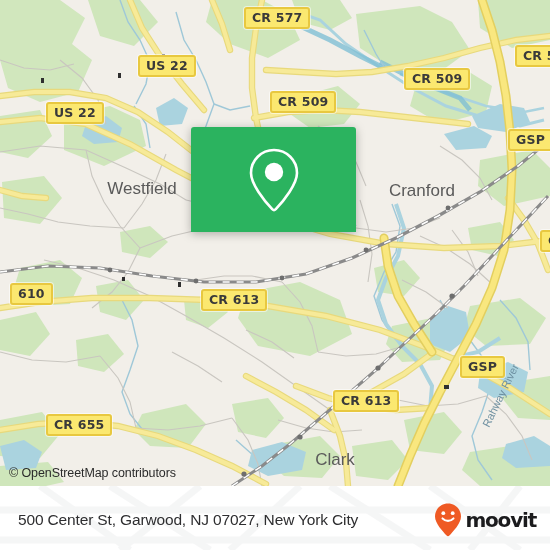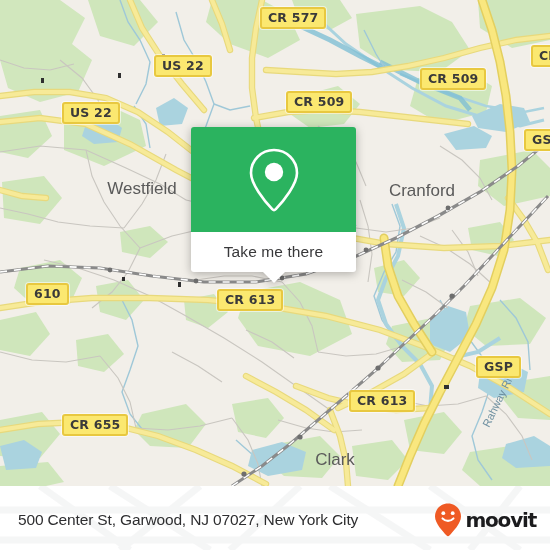--- a/index.html
+++ b/index.html
@@ -310,21 +310,21 @@
       <text x="142" y="194">Westfield</text>
       <text x="422" y="196">Cranford</text>
       <text x="335" y="465">Clark</text>
     </g>
 
     <g font-family="Liberation Sans, sans-serif" fill="#6d8fa0" font-size="11">
       <text transform="translate(489,428) rotate(-64)">Rahway River</text>
     </g>
   </svg>
 
-  <div id="shield-layer" style="position:absolute;left:16px;top:0;width:466px;height:486px;">
+  <div id="shield-layer" style="position:absolute;left:0;top:0;width:466px;height:486px;">
       <div style="position: absolute; left: 244px; top: 7px; background: rgb(251, 232, 112); border: 2px solid rgb(232, 200, 64); border-radius: 3px; padding: 1px 6px 2px; font-family: &quot;DejaVu Sans&quot;, sans-serif; font-weight: 700; font-size: 12.5px; color: rgb(58, 58, 58); letter-spacing: 0.2px; line-height: 15px; white-space: nowrap; box-shadow: rgba(255, 255, 255, 0.55) 0px 0px 0px 1px;"><span>CR 577</span></div>
       <div style="position: absolute; left: 138px; top: 55px; background: rgb(251, 232, 112); border: 2px solid rgb(232, 200, 64); border-radius: 3px; padding: 1px 6px 2px; font-family: &quot;DejaVu Sans&quot;, sans-serif; font-weight: 700; font-size: 12.5px; color: rgb(58, 58, 58); letter-spacing: 0.2px; line-height: 15px; white-space: nowrap; box-shadow: rgba(255, 255, 255, 0.55) 0px 0px 0px 1px;"><span>US 22</span></div>
       <div style="position: absolute; left: 46px; top: 102px; background: rgb(251, 232, 112); border: 2px solid rgb(232, 200, 64); border-radius: 3px; padding: 1px 6px 2px; font-family: &quot;DejaVu Sans&quot;, sans-serif; font-weight: 700; font-size: 12.5px; color: rgb(58, 58, 58); letter-spacing: 0.2px; line-height: 15px; white-space: nowrap; box-shadow: rgba(255, 255, 255, 0.55) 0px 0px 0px 1px;"><span>US 22</span></div>
       <div style="position: absolute; left: 270px; top: 91px; background: rgb(251, 232, 112); border: 2px solid rgb(232, 200, 64); border-radius: 3px; padding: 1px 6px 2px; font-family: &quot;DejaVu Sans&quot;, sans-serif; font-weight: 700; font-size: 12.5px; color: rgb(58, 58, 58); letter-spacing: 0.2px; line-height: 15px; white-space: nowrap; box-shadow: rgba(255, 255, 255, 0.55) 0px 0px 0px 1px;"><span>CR 509</span></div>
       <div style="position: absolute; left: 404px; top: 68px; background: rgb(251, 232, 112); border: 2px solid rgb(232, 200, 64); border-radius: 3px; padding: 1px 6px 2px; font-family: &quot;DejaVu Sans&quot;, sans-serif; font-weight: 700; font-size: 12.5px; color: rgb(58, 58, 58); letter-spacing: 0.2px; line-height: 15px; white-space: nowrap; box-shadow: rgba(255, 255, 255, 0.55) 0px 0px 0px 1px;"><span>CR 509</span></div>
       <div style="position: absolute; left: 515px; top: 45px; background: rgb(251, 232, 112); border: 2px solid rgb(232, 200, 64); border-radius: 3px; padding: 1px 6px 2px; font-family: &quot;DejaVu Sans&quot;, sans-serif; font-weight: 700; font-size: 12.5px; color: rgb(58, 58, 58); letter-spacing: 0.2px; line-height: 15px; white-space: nowrap; box-shadow: rgba(255, 255, 255, 0.55) 0px 0px 0px 1px;"><span>CR 509</span></div>
       <div style="position: absolute; left: 508px; top: 129px; background: rgb(251, 232, 112); border: 2px solid rgb(232, 200, 64); border-radius: 3px; padding: 1px 6px 2px; font-family: &quot;DejaVu Sans&quot;, sans-serif; font-weight: 700; font-size: 12.5px; color: rgb(58, 58, 58); letter-spacing: 0.2px; line-height: 15px; white-space: nowrap; box-shadow: rgba(255, 255, 255, 0.55) 0px 0px 0px 1px;"><span>GSP</span></div>
       <div style="position: absolute; left: 540px; top: 230px; background: rgb(251, 232, 112); border: 2px solid rgb(232, 200, 64); border-radius: 3px; padding: 1px 6px 2px; font-family: &quot;DejaVu Sans&quot;, sans-serif; font-weight: 700; font-size: 12.5px; color: rgb(58, 58, 58); letter-spacing: 0.2px; line-height: 15px; white-space: nowrap; box-shadow: rgba(255, 255, 255, 0.55) 0px 0px 0px 1px;"><span>CR 6</span></div>
       <div style="position: absolute; left: 10px; top: 283px; background: rgb(251, 232, 112); border: 2px solid rgb(232, 200, 64); border-radius: 3px; padding: 1px 6px 2px; font-family: &quot;DejaVu Sans&quot;, sans-serif; font-weight: 700; font-size: 12.5px; color: rgb(58, 58, 58); letter-spacing: 0.2px; line-height: 15px; white-space: nowrap; box-shadow: rgba(255, 255, 255, 0.55) 0px 0px 0px 1px;"><span>610</span></div>
       <div style="position: absolute; left: 201px; top: 289px; background: rgb(251, 232, 112); border: 2px solid rgb(232, 200, 64); border-radius: 3px; padding: 1px 6px 2px; font-family: &quot;DejaVu Sans&quot;, sans-serif; font-weight: 700; font-size: 12.5px; color: rgb(58, 58, 58); letter-spacing: 0.2px; line-height: 15px; white-space: nowrap; box-shadow: rgba(255, 255, 255, 0.55) 0px 0px 0px 1px;"><span>CR 613</span></div>
@@ -333,26 +333,23 @@
       <div style="position: absolute; left: 46px; top: 414px; background: rgb(251, 232, 112); border: 2px solid rgb(232, 200, 64); border-radius: 3px; padding: 1px 6px 2px; font-family: &quot;DejaVu Sans&quot;, sans-serif; font-weight: 700; font-size: 12.5px; color: rgb(58, 58, 58); letter-spacing: 0.2px; line-height: 15px; white-space: nowrap; box-shadow: rgba(255, 255, 255, 0.55) 0px 0px 0px 1px;"><span>CR 655</span></div>
     </div>
 
   <div id="callout">
     <div id="callout-green">
       <svg width="56" height="68" viewBox="0 0 56 68">
         <path d="M28 4 C15.3 4 5 14.3 5 27 C5 38 18 54.5 26.2 63.2 C27.2 64.2 28.8 64.2 29.8 63.2 C38 54.5 51 38 51 27 C51 14.3 40.7 4 28 4 Z" fill="none" stroke="#ffffff" stroke-width="2.6"></path>
         <circle cx="28" cy="26" r="9.2" fill="#ffffff"></circle>
       </svg>
     </div>
-    <div id="callout-white">
-      <span id="callout-label">Take me there</span>
-      <div id="callout-tail"></div>
-    </div>
   </div>
 
+  <div id="attribution">© OpenStreetMap contributors</div>
 </div>
 
 <div id="footer">
   <svg id="footer-watermark" viewBox="0 0 550 550">
     <g fill="none" stroke="#9aa0a6" stroke-width="7">
       <path d="M40,486 L130,550"></path>
       <path d="M110,486 L210,550"></path>
       <path d="M200,486 L120,550"></path>
       <path d="M300,486 L230,550"></path>
       <path d="M330,486 L430,550"></path>

